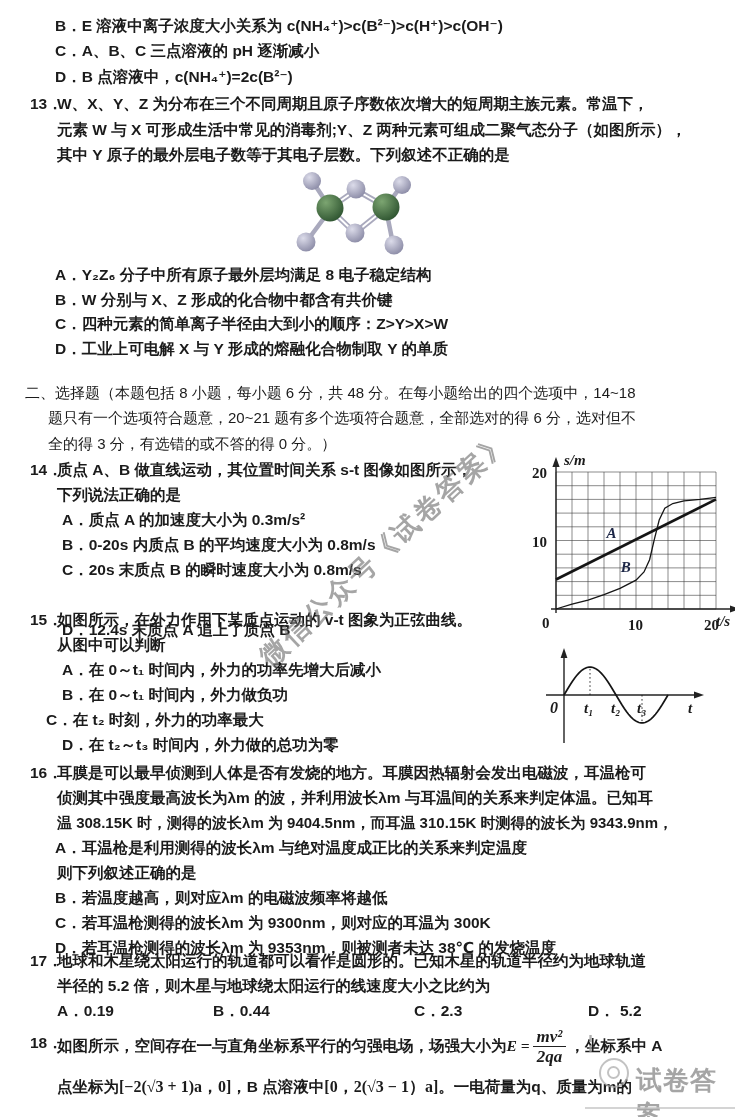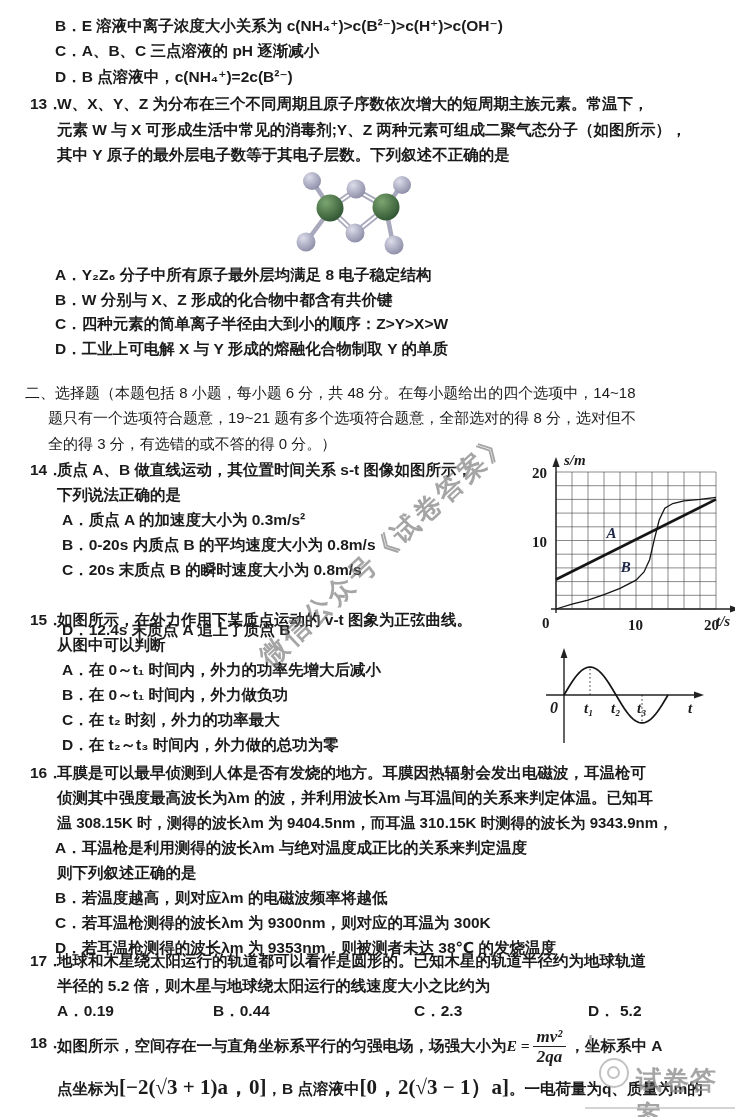--- a/index.html
+++ b/index.html
@@ -23,21 +23,21 @@
   .grid{stroke:#3c3c3c;stroke-width:0.6;}
   .axis{stroke:#222;stroke-width:1.4;fill:none;}
   .arrow{fill:#222;stroke:none;}
   .curve{fill:none;stroke:#151515;}
   .dotted{stroke:#222;stroke-width:1;stroke-dasharray:1.5,2.6;}
   .mathit{font-family:"Liberation Serif","DejaVu Serif",serif;font-style:italic;}
   .frac{display:inline-block;vertical-align:-11px;text-align:center;line-height:1.02;
         font-family:"Liberation Serif","DejaVu Serif",serif;font-style:italic;font-size:17px;margin:0 3px;}
   .frac .num{display:block;border-bottom:1.4px solid #222;padding:0 4px 1px;}
   .frac .den{display:block;padding-top:1px;}
-  .mathseg{font-family:"Liberation Serif","DejaVu Serif",serif;font-size:21px;}
+  .mathseg{font-family:"Liberation Serif","DejaVu Serif",serif;font-size:16px;}
   .wm-diag{position:absolute;left:252px;top:648px;transform:rotate(-43deg);transform-origin:0 0;
            font-size:27px;letter-spacing:3px;color:#6f6f6f;opacity:.62;font-weight:700;z-index:5;
            pointer-events:none;white-space:nowrap;}
   .wm-corner{position:absolute;left:636px;top:1063px;font-size:26px;color:#8f8f8f;opacity:.8;
              font-weight:700;z-index:5;letter-spacing:1px;pointer-events:none;}
   .wm-logo{position:absolute;left:599px;top:1058px;width:26px;height:26px;border:2.5px solid #a9a9a9;
            border-radius:50%;opacity:.7;z-index:5;}
   .wm-logo:after{content:"";position:absolute;left:6px;top:6px;width:9px;height:9px;border:2px solid #a9a9a9;border-radius:50%;}
   .wm-bar{position:absolute;left:588px;top:1032px;font-size:18px;color:#9a9a9a;opacity:.8;z-index:5;}
   .wm-underline{position:absolute;left:585px;top:1107px;width:150px;height:2px;background:#c2c2c2;opacity:.7;z-index:5;}
@@ -125,21 +125,21 @@
     <div class="tline" style="height:24.7px;">
         <span class="opt"><span class="optlab">D．</span><span>工业上可电解 X 与 Y 形成的熔融化合物制取 Y 的单质</span></span>
       </div>
   </div>
 
   <div class="blk hdr" style="top:380px;">
     <div class="tline" style="height:25.3px;">
         <span class="h1">二、选择题（本题包括 8 小题，每小题 6 分，共 48 分。在每小题给出的四个选项中，14~18</span>
       </div>
     <div class="tline" style="height:25.3px;">
-        <span class="hw">题只有一个选项符合题意，19~21 题有多个选项符合题意，全部选对的得 8 分，选对但不</span>
+        <span class="hw">题只有一个选项符合题意，20~21 题有多个选项符合题意，全部选对的得 6 分，选对但不</span>
       </div>
     <div class="tline" style="height:25.3px;">
         <span class="hw">全的得 3 分，有选错的或不答的得 0 分。）</span>
       </div>
   </div>
 
   <div class="blk" style="top:457px;">
     <div class="tline" style="height:25.1px;">
         <span class="qnum">14．</span>
         <span class="qtext">质点 A、B 做直线运动，其位置时间关系 s-t 图像如图所示，</span>
@@ -211,21 +211,21 @@
     <div class="tline">
         <span class="qwrap">从图中可以判断</span>
       </div>
     <div class="tline">
         <span class="opt" style="left:62px;"><span class="optlab">A．</span><span>在 0～t₁ 时间内，外力的功率先增大后减小</span></span>
       </div>
     <div class="tline">
         <span class="opt" style="left:62px;"><span class="optlab">B．</span><span>在 0～t₁ 时间内，外力做负功</span></span>
       </div>
     <div class="tline">
-        <span class="opt" style="left:62px;"><span class="optlab">C．</span><span>在 t₂ 时刻，外力的功率最大</span></span>
+        <span class="opt" style="left:46px;"><span class="optlab">C．</span><span>在 t₂ 时刻，外力的功率最大</span></span>
       </div>
     <div class="tline">
         <span class="opt" style="left:62px;"><span class="optlab">D．</span><span>在 t₂～t₃ 时间内，外力做的总功为零</span></span>
       </div>
   </div>
 
   <svg id="vt-graph" class="figure" style="left:538px;top:643px;" width="172" height="108" viewBox="0 0 172 108">
     <g id="vt-draw">
         <line x1="8" y1="52" x2="158" y2="52" class="axis"></line>
         <polygon points="166,52 156,48.6 156,55.4" class="arrow"></polygon>

